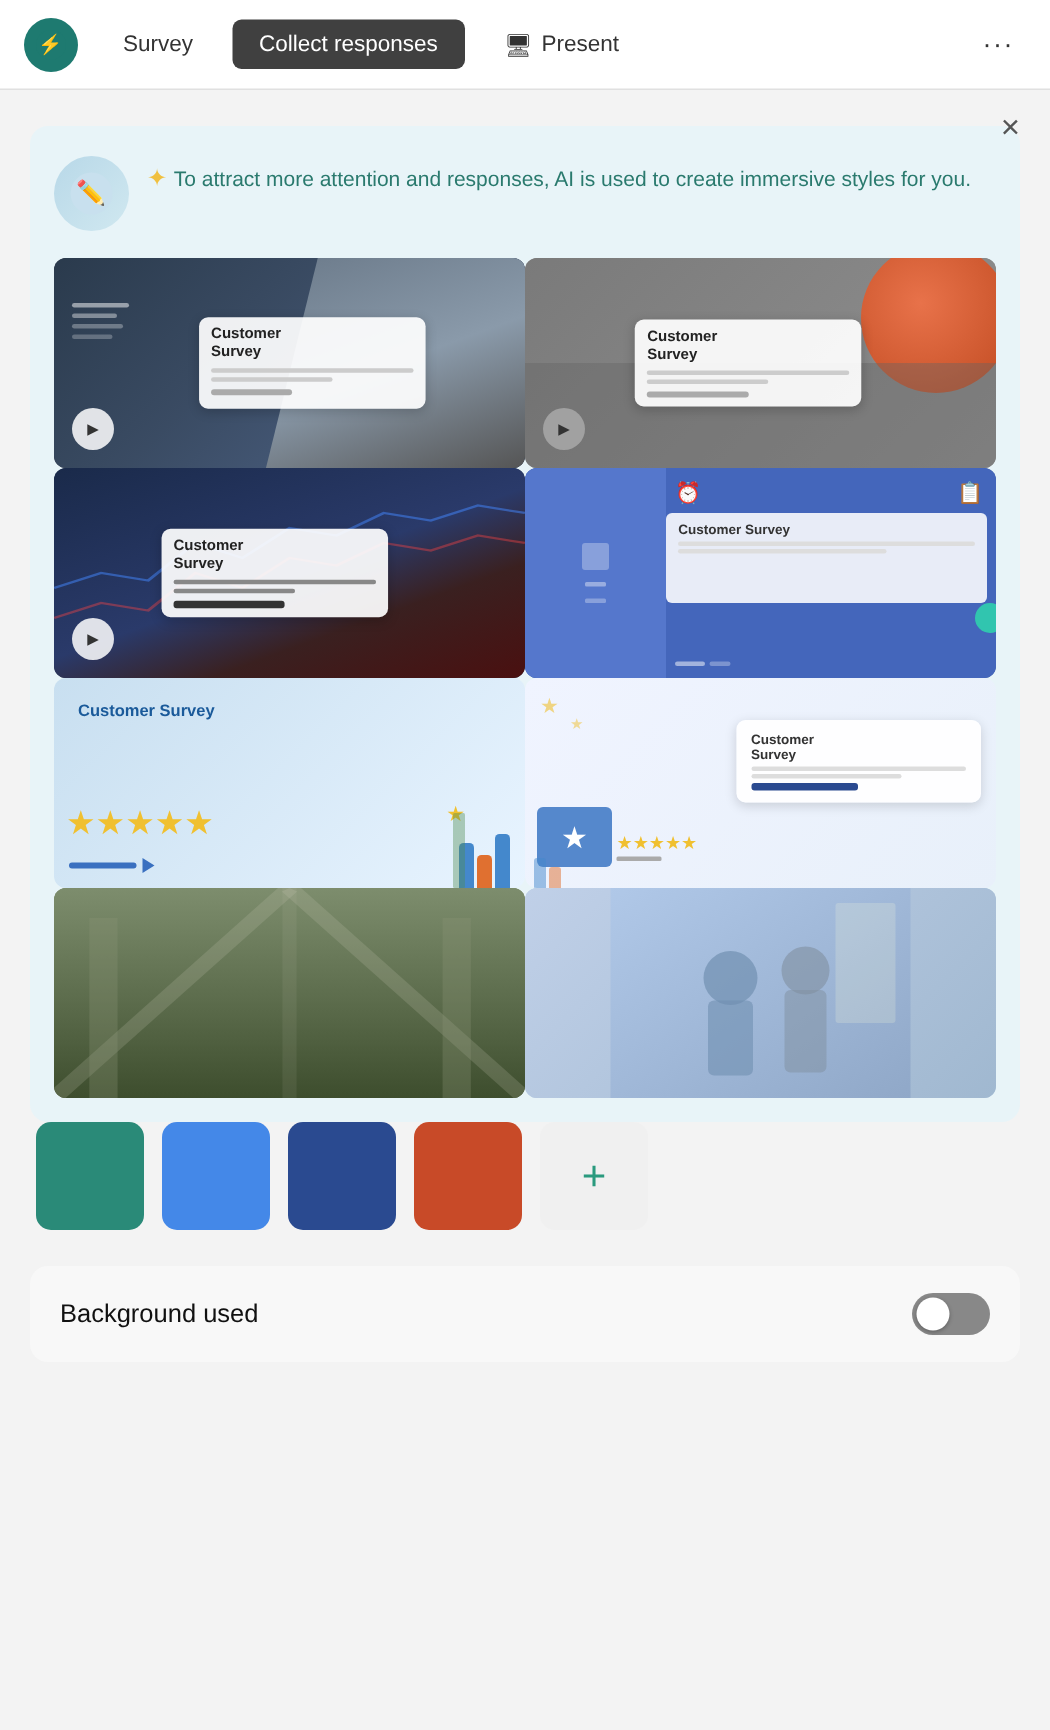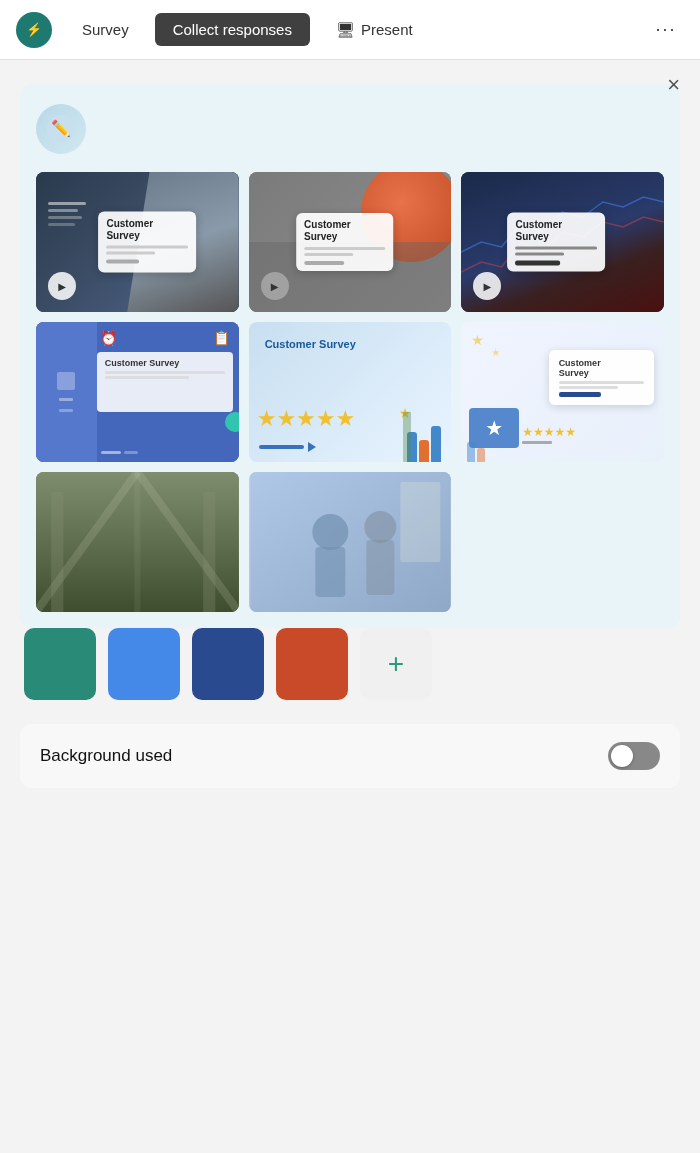--- a/index.html
+++ b/index.html
@@ -109,22 +109,21 @@
       padding-top: 4px;
     }
     .ai-text .sparkle {
       color: #f0c040;
       font-size: 16px;
     }
 
     
     .thumb-grid {
       display: grid;
-      grid-template-columns: 1fr 1fr 1fr;
-      gap: 10px;
+      grid-template-columns: 1fr 1fr;
     }
 
     .thumb {
       border-radius: 8px;
       overflow: hidden;
       height: 140px;
       cursor: pointer;
       position: relative;
     }
 
@@ -391,20 +390,23 @@
 
   <div class="ai-panel">
 
     <div class="ai-banner">
       <div class="ai-icon">
 
         <svg width="30" height="30" viewBox="0 0 30 30">
           <circle cx="15" cy="15" r="14" fill="#c8e0ee"></circle>
           <text x="15" y="20" text-anchor="middle" font-size="16">✏️</text>
         </svg>
+      </div>
+      <div class="ai-text">
+        <span class="sparkle">✦ </span><span>To attract more attention and responses, AI is used to create immersive styles for you.</span>
       </div>
     </div>
 
     <div class="thumb-grid">
 
       <div class="thumb thumb-1">
         <div class="thumb-1-bg"></div>
         <div class="thumb-1-hands"></div>
 
         <div style="position:absolute;left:12px;top:30px;width:38px;display:flex;flex-direction:column;gap:4px;">

